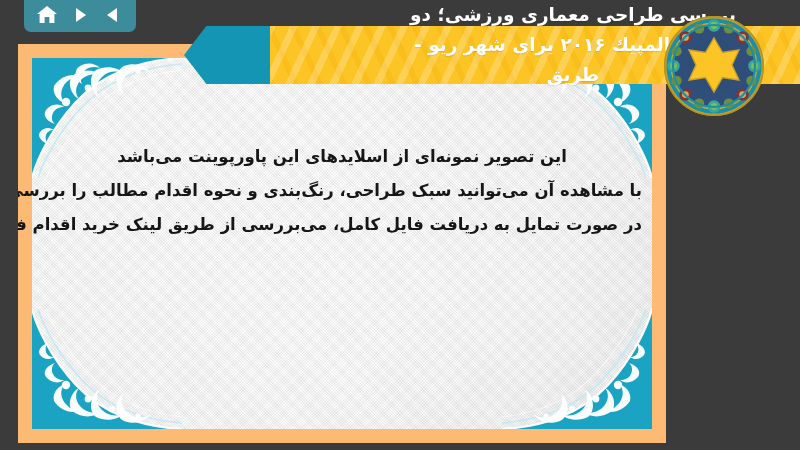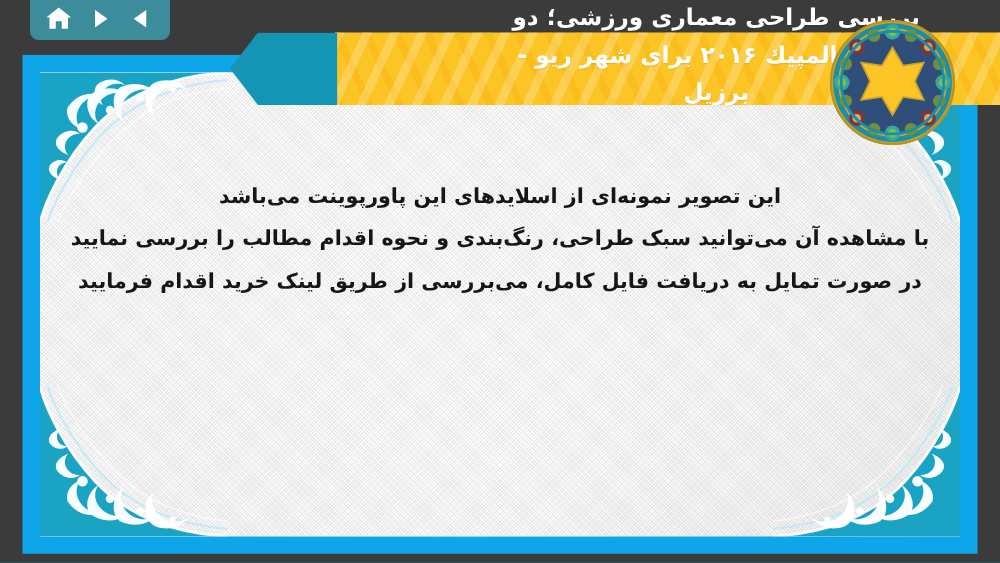--- a/index.html
+++ b/index.html
@@ -40,25 +40,26 @@
     justify-content: center;
     cursor: pointer;
   }
   .navbtn svg { display: block; }
 
   
   #slide {
     position: absolute;
     left: 18px;
     top: 44px;
-    width: 764px;
+    width: 604px;
     height: 399px;
-    background: #0ea5e9;
+    background: #fdba74;
     overflow: hidden;
     z-index: 5;
+    padding-left: 44px;
   }
 
   
   #content-area {
     position: absolute;
     left: 14px;
     top: 14px;
     right: 14px;
     bottom: 14px;
     overflow: hidden;
@@ -307,21 +308,21 @@
       <span class="tline">در صورت تمایل به دریافت فایل کامل، می‌بررسی از طریق لینک خرید اقدام فرمایید</span>
     </div>
   </div>
 
   <div id="title-ribbon">
     <div id="ribbon-tab"></div>
     <div id="ribbon-band"></div>
     <div id="title-text">
       <div>بررسی طراحی معماری ورزشی؛ دو</div>
       <div>میراث المپیك ۲۰۱۶ برای شهر ریو -</div>
-      <div>برزیل</div>
+      <div>طریق</div>
     </div>
   </div>
 
   <div id="mandala">
     <svg width="104" height="104" viewBox="0 0 104 104">
       <circle cx="52" cy="52" r="50" fill="#c9a227"></circle>
       <circle cx="52" cy="52" r="47.5" fill="#1b8fa8"></circle>
       <circle cx="52" cy="52" r="43.5" fill="#caa62c"></circle>
       <circle cx="52" cy="52" r="41" fill="#2f4f7a"></circle>
       <g>

